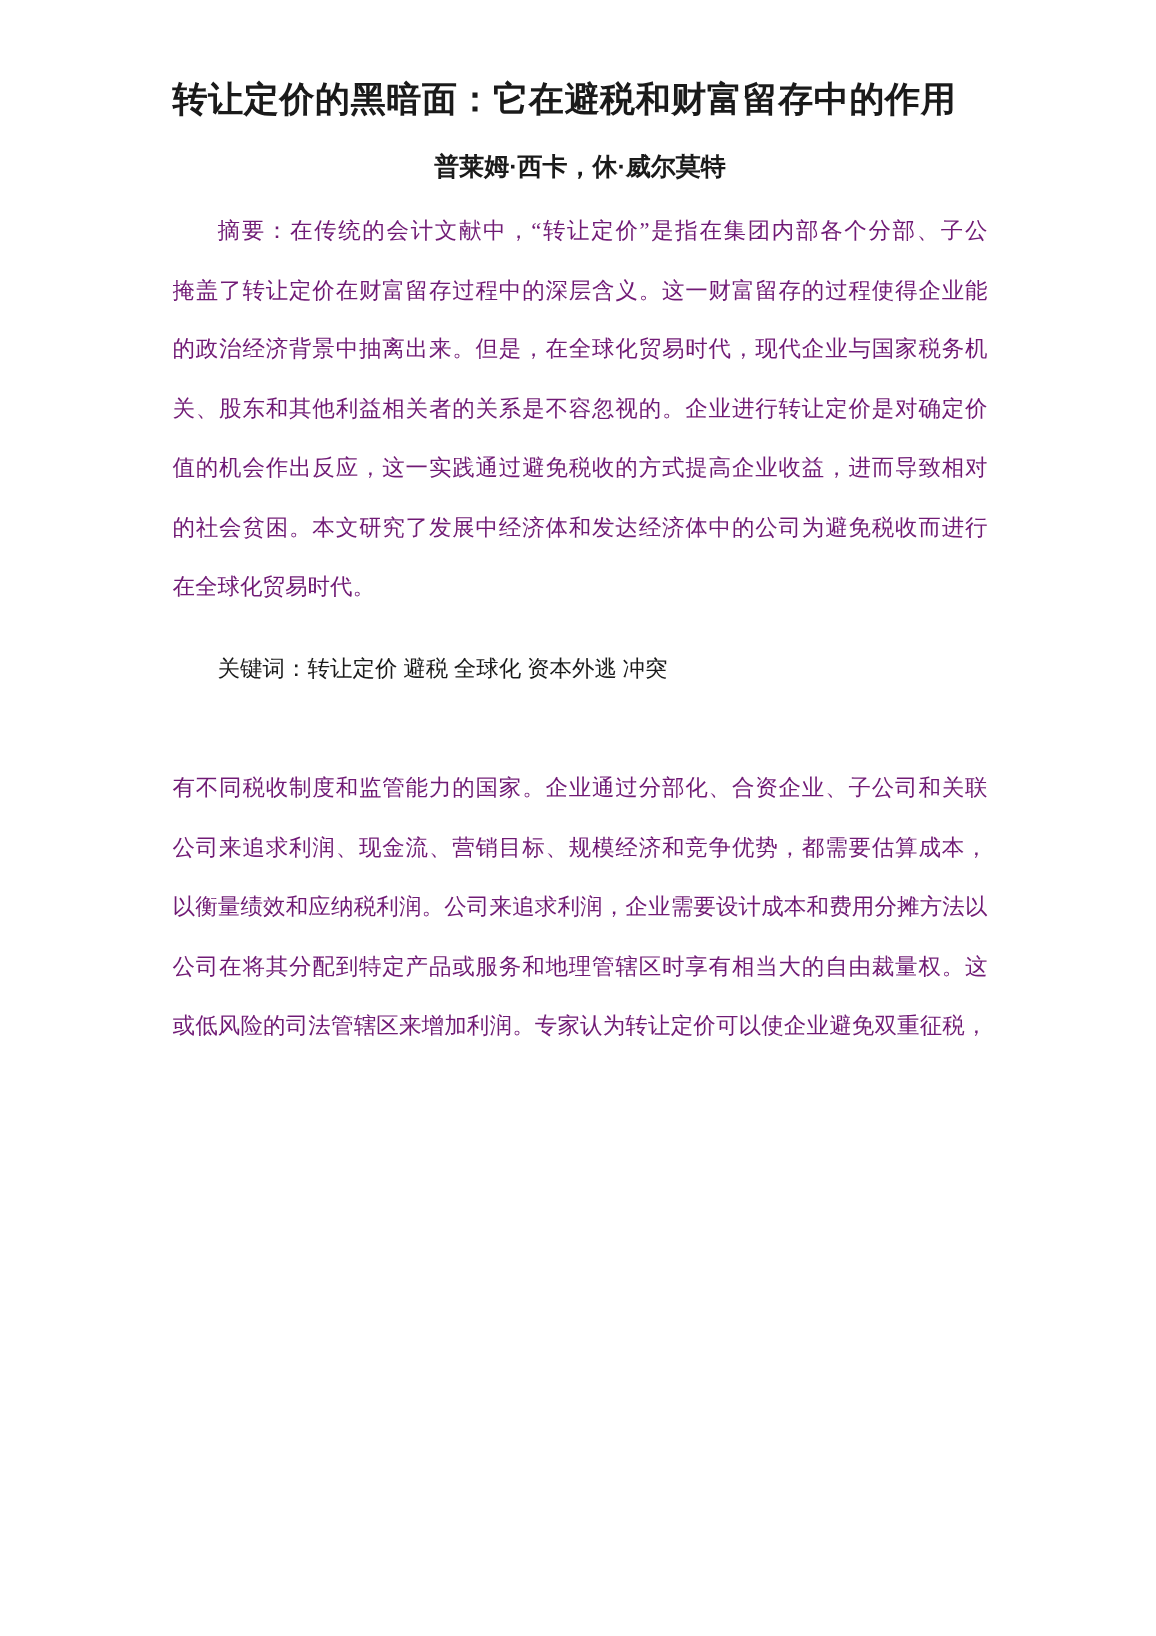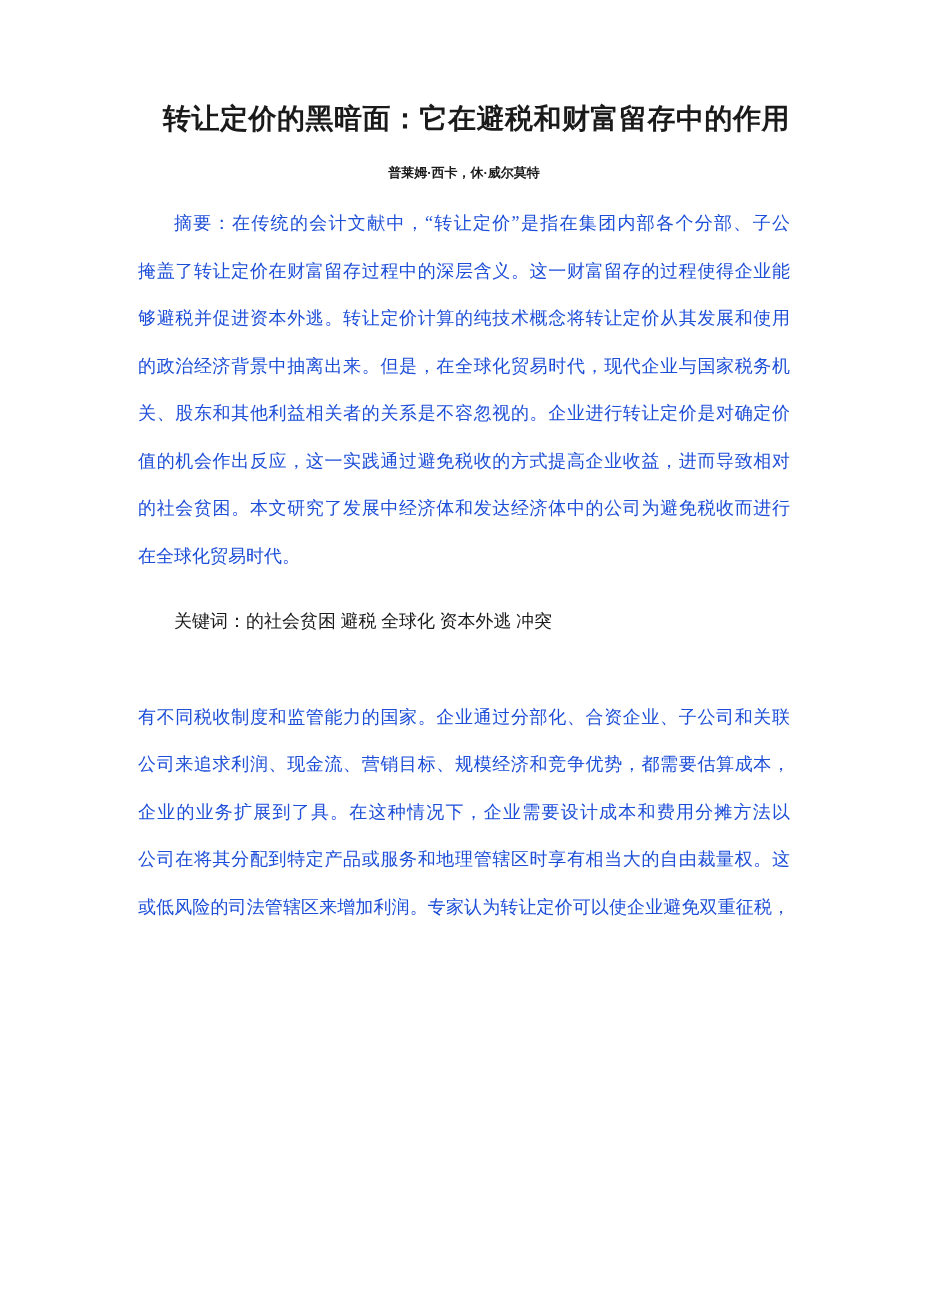--- a/index.html
+++ b/index.html
@@ -15,47 +15,47 @@
     width: 925px;
     height: 1309px;
     background: #ffffff;
     color: #1a1a1a;
   }
   .content {
     margin-left: 138px;
     width: 652px;
   }
   .doc-title {
-    margin-top: 99px;
+    margin-top: 60px;
     font-family: "Liberation Sans", "DejaVu Sans", sans-serif;
     font-weight: bold;
     font-size: 28px;
     line-height: 40px;
-    text-align: right;
+    text-align: left;
     letter-spacing: 0.5px;
     white-space: nowrap;
   }
   .doc-authors {
     margin-top: 20px;
     font-family: "Liberation Sans", "DejaVu Sans", sans-serif;
     font-weight: bold;
-    font-size: 13px;
+    font-size: 20px;
     line-height: 28px;
     text-align: center;
   }
   .para { font-size: 18px; }
   .abstract { margin-top: 13px; }
   .body-para { margin-top: 48px; }
   .line {
     font-size: 18px;
     line-height: 47.5px;
     height: 47.5px;
     overflow: hidden;
     text-align: justify;
-    color: #1d4ed8;
+    color: #701a75;
   }
   .line.fill { text-align-last: justify; }
   .line.indent { text-indent: 2em; }
   .keywords-line {
     margin-top: 18px;
     font-size: 18px;
     line-height: 47.5px;
     height: 47.5px;
     text-indent: 2em;
     color: #1a1a1a;
@@ -67,32 +67,31 @@
 <div class="page">
   <div class="content">
 
     <div class="doc-title">转让定价的黑暗面：它在避税和财富留存中的作用</div>
 
     <div class="doc-authors">普莱姆·西卡，休·威尔莫特</div>
 
     <div class="para abstract">
       <div class="line fill indent">摘要：在传统的会计文献中，“转让定价”是指在集团内部各个分部、子公</div>
       <div class="line fill">掩盖了转让定价在财富留存过程中的深层含义。这一财富留存的过程使得企业能</div>
-      <div class="line fill">够避税并促进资本外逃。转让定价计算的纯技术概念将转让定价从其发展和使用</div>
       <div class="line fill">的政治经济背景中抽离出来。但是，在全球化贸易时代，现代企业与国家税务机</div>
       <div class="line fill">关、股东和其他利益相关者的关系是不容忽视的。企业进行转让定价是对确定价</div>
       <div class="line fill">值的机会作出反应，这一实践通过避免税收的方式提高企业收益，进而导致相对</div>
       <div class="line fill">的社会贫困。本文研究了发展中经济体和发达经济体中的公司为避免税收而进行</div>
       <div class="line">在全球化贸易时代。</div>
     </div>
 
-    <div class="keywords-line">关键词：的社会贫困 避税 全球化 资本外逃 冲突</div>
+    <div class="keywords-line">关键词：转让定价 避税 全球化 资本外逃 冲突</div>
 
     <div class="para body-para">
       <div class="line fill">有不同税收制度和监管能力的国家。企业通过分部化、合资企业、子公司和关联</div>
       <div class="line fill">公司来追求利润、现金流、营销目标、规模经济和竞争优势，都需要估算成本，</div>
-      <div class="line fill">企业的业务扩展到了具。在这种情况下，企业需要设计成本和费用分摊方法以</div>
+      <div class="line fill">以衡量绩效和应纳税利润。公司来追求利润，企业需要设计成本和费用分摊方法以</div>
       <div class="line fill">公司在将其分配到特定产品或服务和地理管辖区时享有相当大的自由裁量权。这</div>
       <div class="line fill">或低风险的司法管辖区来增加利润。专家认为转让定价可以使企业避免双重征税，</div>
     </div>
 
   </div>
 </div>
 
 </body></html>

